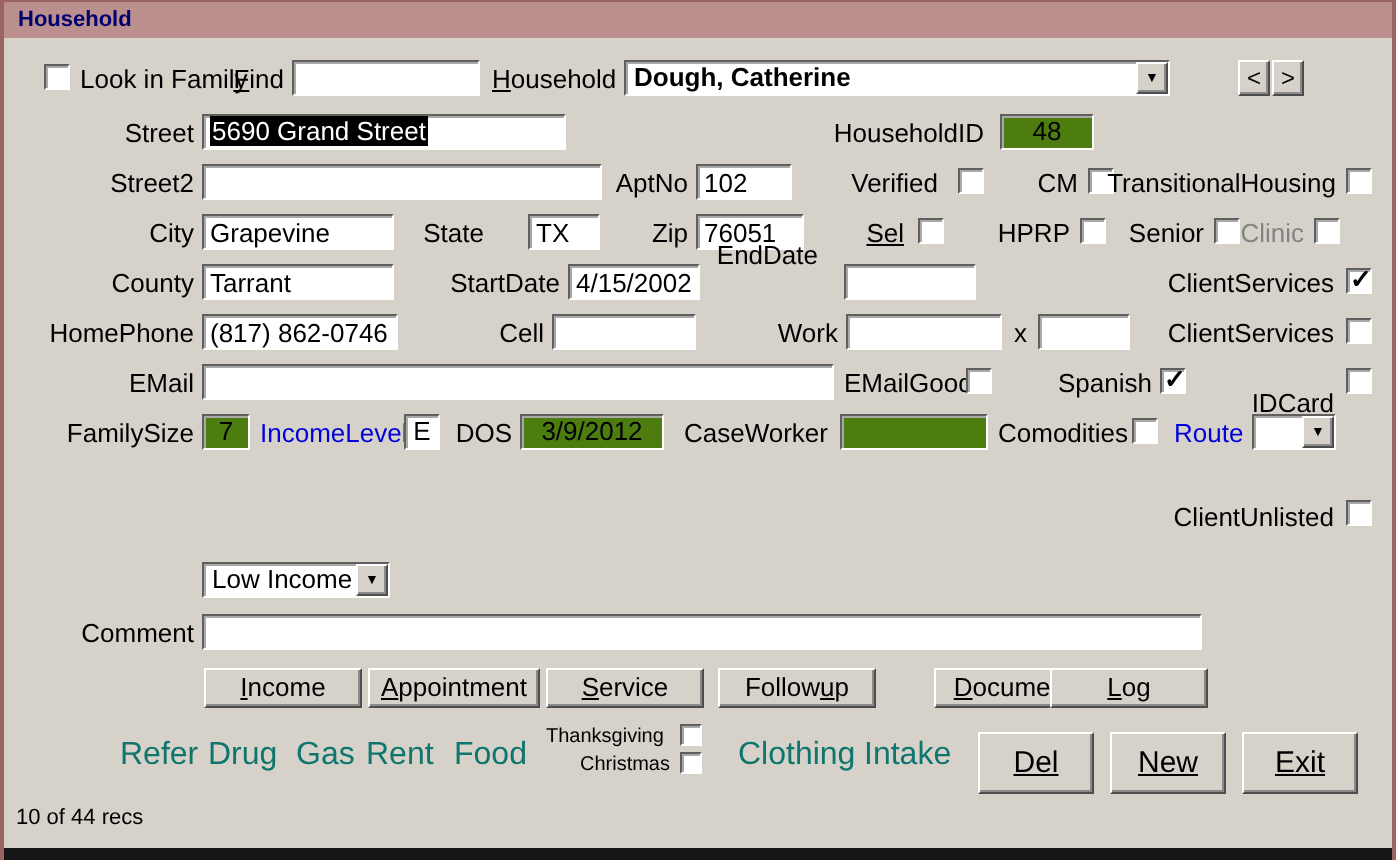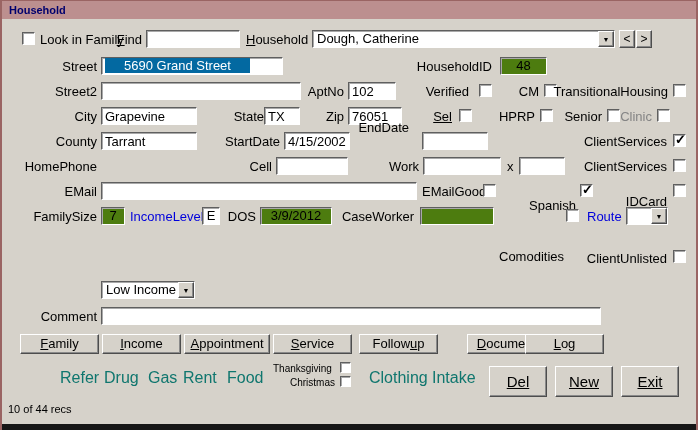--- a/index.html
+++ b/index.html
@@ -35,39 +35,39 @@
   .combo { position:absolute; height:18px; background:#fff; border:1px solid;
            border-color:#5f5f5f #ffffff #ffffff #5f5f5f; box-shadow:inset 1px 1px 0 #a9a9a9; }
   .combo .val { position:absolute; left:4px; top:1px; right:18px; font-size:13px;
                 line-height:14px; white-space:nowrap; overflow:hidden; color:#000; }
   .combo .drop { position:absolute; right:0; top:0; width:16px; height:16px; background:#d6d2ca;
                  border:1px solid; border-color:#ffffff #4d4d4d #4d4d4d #ffffff;
                  box-shadow:inset -1px -1px 0 #8a8a8a; font-size:7px; line-height:15px;
                  text-align:center; color:#000; }
   .link { position:absolute; font-size:16px; color:#0f766e; white-space:nowrap; cursor:default; }
   .smalllbl { position:absolute; font-size:10px; color:#000; white-space:nowrap; }
-  .selhl { background:#0369a1; color:#fff; padding:0 19px; }
+  .selhl { background:#000000; color:#fff; padding:0 1px; }
   .status { position:absolute; left:6px; top:402px; font-size:11px; color:#000; }
   .bottom-strip { position:absolute; left:0; bottom:0; width:100%; height:6px; background:#161616; }
 </style>
 </head>
 <body>
 
 <div class="window">
 
   <div class="titlebar">
     <span>Household</span>
   </div>
 
   <span class="cb" style="left:20px; top:31px;"></span>
   <span class="lbl" style="left:38px; top:31px;">Look in Family</span>
   <span class="lbl r" style="left:104px; top:31px; width:36px;"><span class="hot">F</span><span>ind</span></span>
   <input class="field" style="left: 144px; top: 29px; width: 94px;" value="">
   <span class="lbl r" style="left:244px; top:31px; width:62px;"><span class="hot">H</span><span>ousehold</span></span>
-  <div class="combo" style="left:310px; top:29px; width:303px;">
+  <div class="combo" style="left:310px; top:29px; width:273px;font-weight:bold;">
     <span class="val">Dough, Catherine</span>
     <span class="drop">▼</span>
   </div>
   <button class="btn nav" style="left:617px; top:29px; width:16px;">&lt;</button>
   <button class="btn nav" style="left:634px; top:29px; width:16px;">&gt;</button>
 
   <span class="lbl r" style="left:2px; top:58px; width:93px;">Street</span>
   <div class="field" style="left:99px; top:56px; width:182px;"><span class="selhl">5690 Grand Street</span></div>
   <span class="lbl r" style="left:400px; top:58px; width:90px;">HouseholdID</span>
   <div class="field ro ctr" style="left:498px; top:56px; width:47px;">48</div>
@@ -78,21 +78,21 @@
   <input class="field" style="left: 346px; top: 81px; width: 48px;" value="102">
   <span class="lbl r" style="left:395px; top:83px; width:72px;">Verified</span>
   <span class="cb" style="left:477px; top:83px;"></span>
   <span class="lbl r" style="left:500px; top:83px; width:37px;">CM</span>
   <span class="cb" style="left:542px; top:83px;"></span>
   <span class="lbl r" style="left:544px; top:83px; width:122px;">TransitionalHousing</span>
   <span class="cb" style="left:671px; top:83px;"></span>
 
   <span class="lbl r" style="left:2px; top:108px; width:93px;">City</span>
   <input class="field" style="left: 99px; top: 106px; width: 96px;" value="Grapevine">
-  <span class="lbl r" style="left:214px; top:108px; width:48px;">State</span>
+  <span class="lbl r" style="left:192px; top:108px; width:48px;">State</span>
   <input class="field" style="left: 262px; top: 106px; width: 36px;" value="TX">
   <span class="lbl r" style="left:306px; top:108px; width:36px;">Zip</span>
   <input class="field" style="left: 346px; top: 106px; width: 54px;" value="76051">
   <span class="lbl r u" style="left:418px; top:108px; width:32px;">Sel</span>
   <span class="cb" style="left:457px; top:108px;"></span>
   <span class="lbl r" style="left:492px; top:108px; width:41px;">HPRP</span>
   <span class="cb" style="left:538px; top:108px;"></span>
   <span class="lbl r" style="left:556px; top:108px; width:44px;">Senior</span>
   <span class="cb" style="left:605px; top:108px;"></span>
   <span class="lbl r gray" style="left:608px; top:108px; width:42px;">Clinic</span>
@@ -101,66 +101,66 @@
   <span class="lbl r" style="left:2px; top:133px; width:93px;">County</span>
   <input class="field" style="left: 99px; top: 131px; width: 96px;" value="Tarrant">
   <span class="lbl r" style="left:206px; top:133px; width:72px;">StartDate</span>
   <input class="field" style="left: 282px; top: 131px; width: 66px;" value="4/15/2002">
   <span class="lbl r" style="left:350px; top:119px; width:57px;">EndDate</span>
   <input class="field" style="left: 420px; top: 131px; width: 66px;" value="">
   <span class="lbl r" style="left:565px; top:133px; width:100px;">ClientServices</span>
   <span class="cb checked" style="left:671px; top:133px;"></span>
 
   <span class="lbl r" style="left:2px; top:158px; width:93px;">HomePhone</span>
+  <input class="field" style="left: 99px; top: 156px; width: 98px;" value="(817) 862-0746">
   <span class="lbl r" style="left:226px; top:158px; width:44px;">Cell</span>
   <input class="field" style="left: 274px; top: 156px; width: 72px;" value="">
   <span class="lbl r" style="left:381px; top:158px; width:36px;">Work</span>
   <input class="field" style="left: 421px; top: 156px; width: 78px;" value="">
   <span class="lbl" style="left:505px; top:158px;">x</span>
   <input class="field" style="left: 517px; top: 156px; width: 46px;" value="">
   <span class="lbl r" style="left:565px; top:158px; width:100px;">ClientServices</span>
   <span class="cb" style="left:671px; top:158px;"></span>
 
   <span class="lbl r" style="left:2px; top:183px; width:93px;">EMail</span>
   <input class="field" style="left: 99px; top: 181px; width: 316px;" value="">
   <span class="lbl" style="left:420px; top:183px;">EMailGood</span>
   <span class="cb" style="left:481px; top:183px;"></span>
-  <span class="lbl" style="left:527px; top:197px;">Spanish</span>
+  <span class="lbl" style="left:527px; top:183px;">Spanish</span>
   <span class="cb checked" style="left:578px; top:183px;"></span>
   <span class="lbl r" style="left:565px; top:193px; width:100px;">IDCard</span>
   <span class="cb" style="left:671px; top:183px;"></span>
 
   <span class="lbl r" style="left:2px; top:208px; width:93px;">FamilySize</span>
   <div class="field ro ctr" style="left:99px; top:206px; width:24px;">7</div>
   <span class="lbl blue" style="left:128px; top:208px;">IncomeLevel</span>
   <div class="field ctr" style="left:200px; top:206px; width:18px; padding:1px 0;">E</div>
   <span class="lbl r" style="left:220px; top:208px; width:34px;">DOS</span>
   <div class="field ro ctr" style="left:258px; top:206px; width:72px;">3/9/2012</div>
   <span class="lbl r" style="left:336px; top:208px; width:76px;">CaseWorker</span>
   <div class="field ro" style="left:418px; top:206px; width:74px;"></div>
-  <span class="lbl" style="left:497px; top:208px;margin-top:40px;">Comodities</span>
+  <span class="lbl" style="left:497px; top:208px;">Comodities</span>
   <span class="cb" style="left:564px; top:208px;"></span>
   <span class="lbl blue" style="left:585px; top:208px;">Route</span>
   <div class="combo" style="left:624px; top:206px; width:42px;">
     <span class="val"></span>
     <span class="drop">▼</span>
   </div>
 
   <span class="lbl r" style="left:565px; top:250px; width:100px;">ClientUnlisted</span>
   <span class="cb" style="left:671px; top:249px;"></span>
 
   <div class="combo" style="left:99px; top:280px; width:94px;">
     <span class="val">Low Income</span>
     <span class="drop">▼</span>
   </div>
 
   <span class="lbl r" style="left:2px; top:308px; width:93px;">Comment</span>
   <input class="field" style="left: 99px; top: 306px; width: 500px;" value="">
 
-  <button class="btn tab" style="left:18px;  top:333px; width:79px;"><span></span><span class="hot">F</span><span>amily</span></button>
   <button class="btn tab" style="left:100px; top:333px; width:79px;"><span></span><span class="hot">I</span><span>ncome</span></button>
   <button class="btn tab" style="left:182px; top:333px; width:86px;"><span></span><span class="hot">A</span><span>ppointment</span></button>
   <button class="btn tab" style="left:271px; top:333px; width:79px;"><span></span><span class="hot">S</span><span>ervice</span></button>
   <button class="btn tab" style="left:357px; top:333px; width:79px;"><span>Follow</span><span class="hot">u</span><span>p</span></button>
   <button class="btn tab" style="left:441px; top:333px; width:79px;margin-left:24px;"><span></span><span class="hot">D</span><span>ocument</span></button>
   <button class="btn tab" style="left:523px; top:333px; width:79px;"><span></span><span class="hot">L</span><span>og</span></button>
 
   <span class="link" style="left:58px;  top:368px;">Refer</span>
   <span class="link" style="left:102px; top:368px;">Drug</span>
   <span class="link" style="left:146px; top:368px;">Gas</span>

